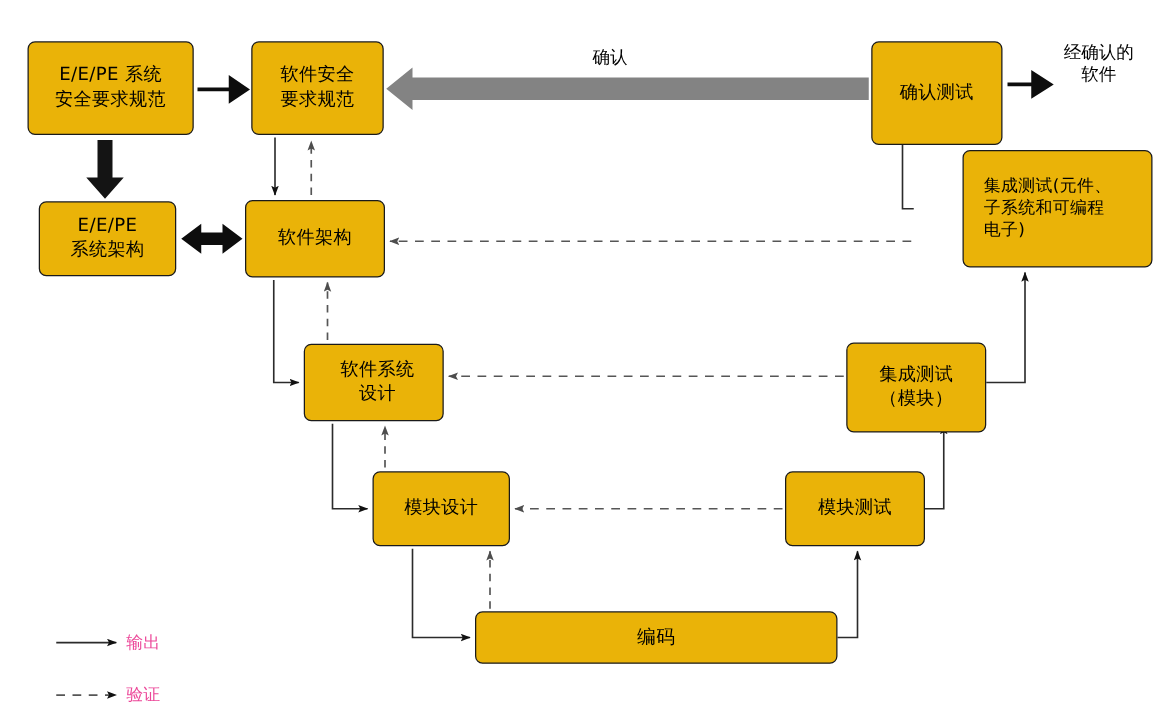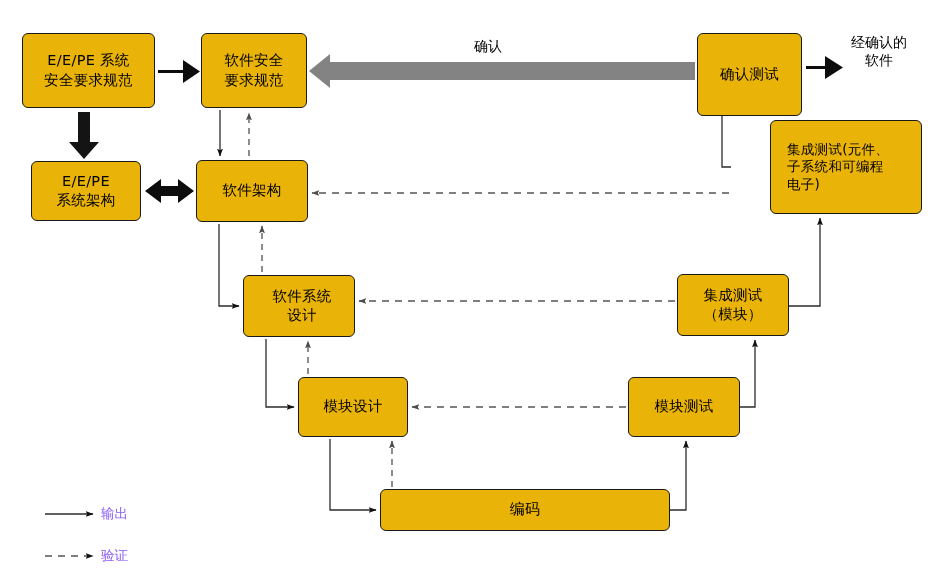--- a/index.html
+++ b/index.html
@@ -50,21 +50,21 @@
     position: absolute;
     color: #000000;
     font-size: 14px;
     line-height: 1.3;
     white-space: pre-line;
     z-index: 4;
     text-align: center;
   }
   .legend-label {
     position: absolute;
-    color: #8b5cf6;
+    color: #ec4899;
     font-size: 13.5px;
     z-index: 4;
   }
 </style>
 </head>
 <body>
 
 <div id="canvas">
 
   <svg id="edges" viewBox="0 0 932 578" xmlns="http://www.w3.org/2000/svg">
@@ -163,21 +163,21 @@
   </div>
 
   <div class="node wide" style="left:380px; top:489px; width:290px; height:42px;">
     <span class="lbl">编码</span>
   </div>
 
   <div class="node" style="left:628px; top:377px; width:112px; height:60px;">
     <span class="lbl">模块测试</span>
   </div>
 
-  <div class="node" style="left:677px; top:274px; width:112px; height:62px;">
+  <div class="node" style="left:677px; top:274px; width:112px; height:72px;">
     <span class="lbl">集成测试
 （模块）</span>
   </div>
 
   <div class="node small-text" style="left:731px; top:120px; width:152px; height:94px; justify-content:flex-start;margin-left:39px;">
     <span class="lbl" style="text-align:left; padding-left:10px;">集成测试(元件、
 子系统和可编程
 电子)</span>
   </div>
 

